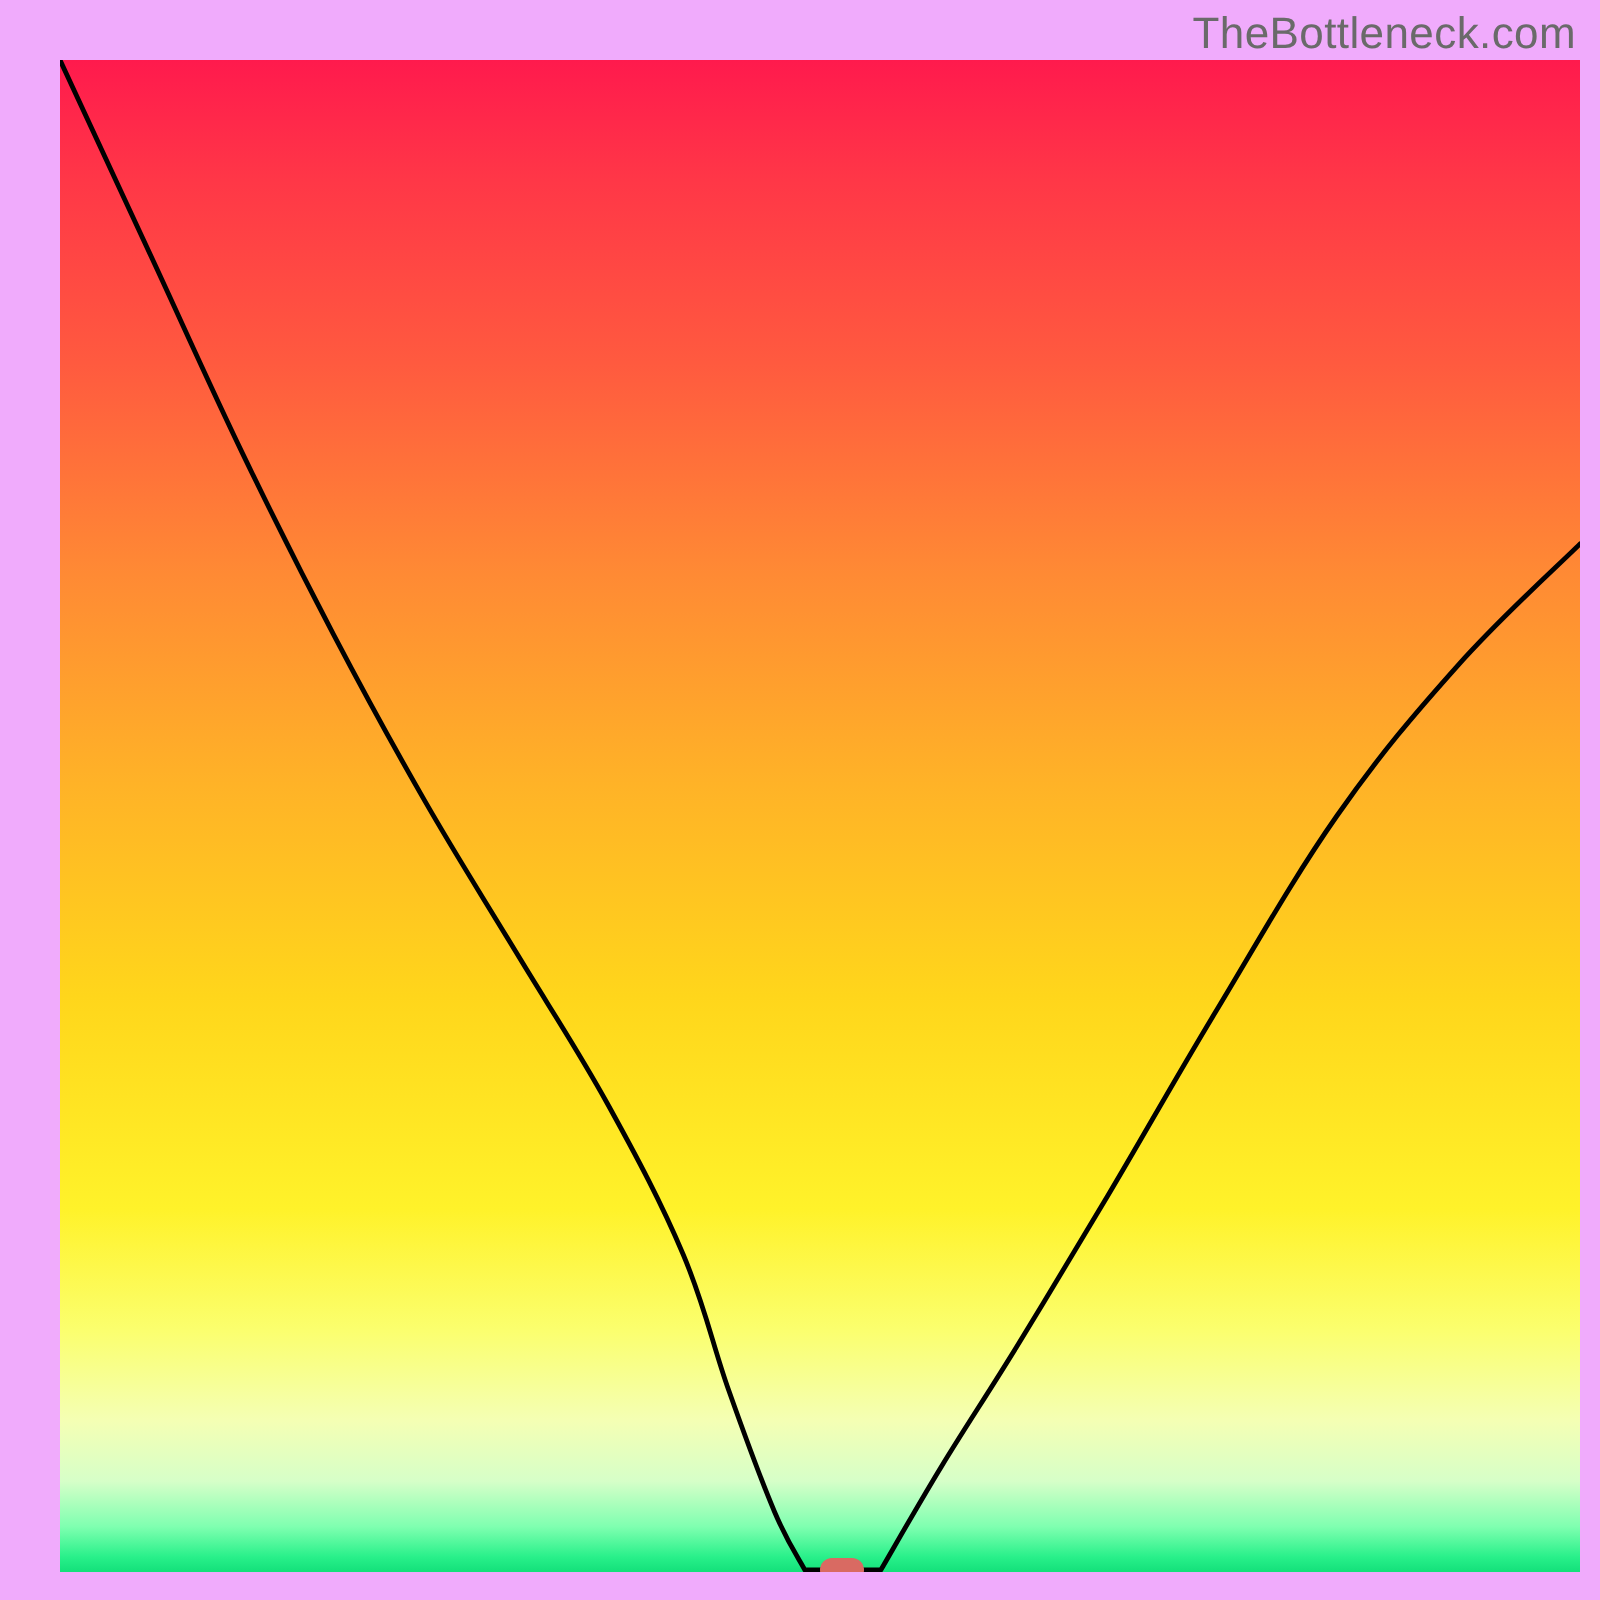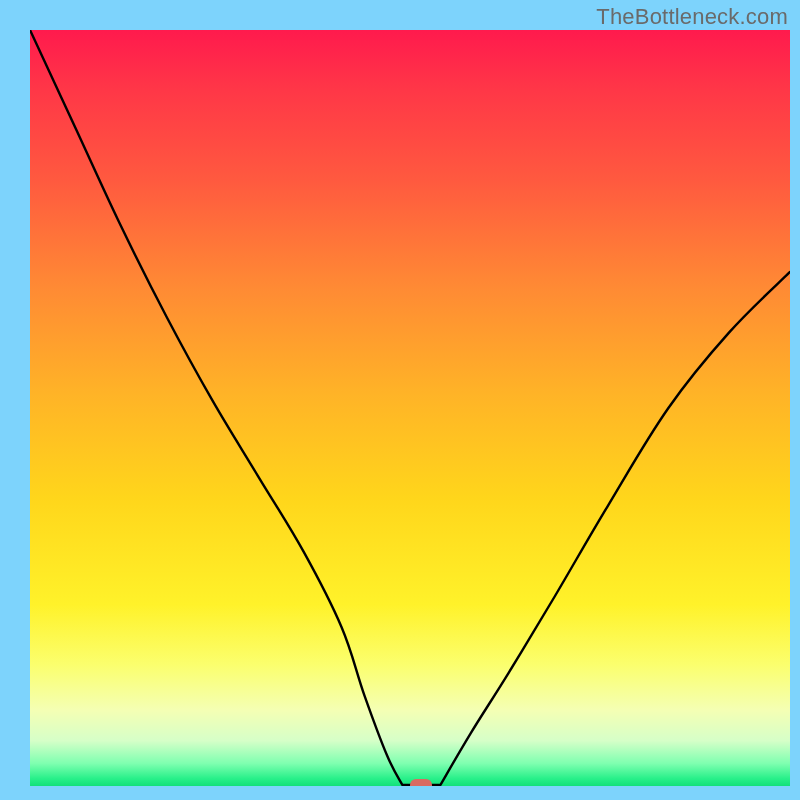--- a/index.html
+++ b/index.html
@@ -8,21 +8,21 @@
     width: 800px;
     height: 800px;
     background: #000;
     overflow: hidden;
     font-family: Arial, Helvetica, sans-serif;
   }
   .frame {
     position: relative;
     width: 800px;
     height: 800px;
-    background: #7dd3fc;
+    background: #f0abfc;
   }
   .watermark {
     position: absolute;
     top: 4px;
     right: 12px;
     color: #6a6a6a;
     font-size: 22px;
     font-weight: 500;
     letter-spacing: 0.2px;
     z-index: 10;

